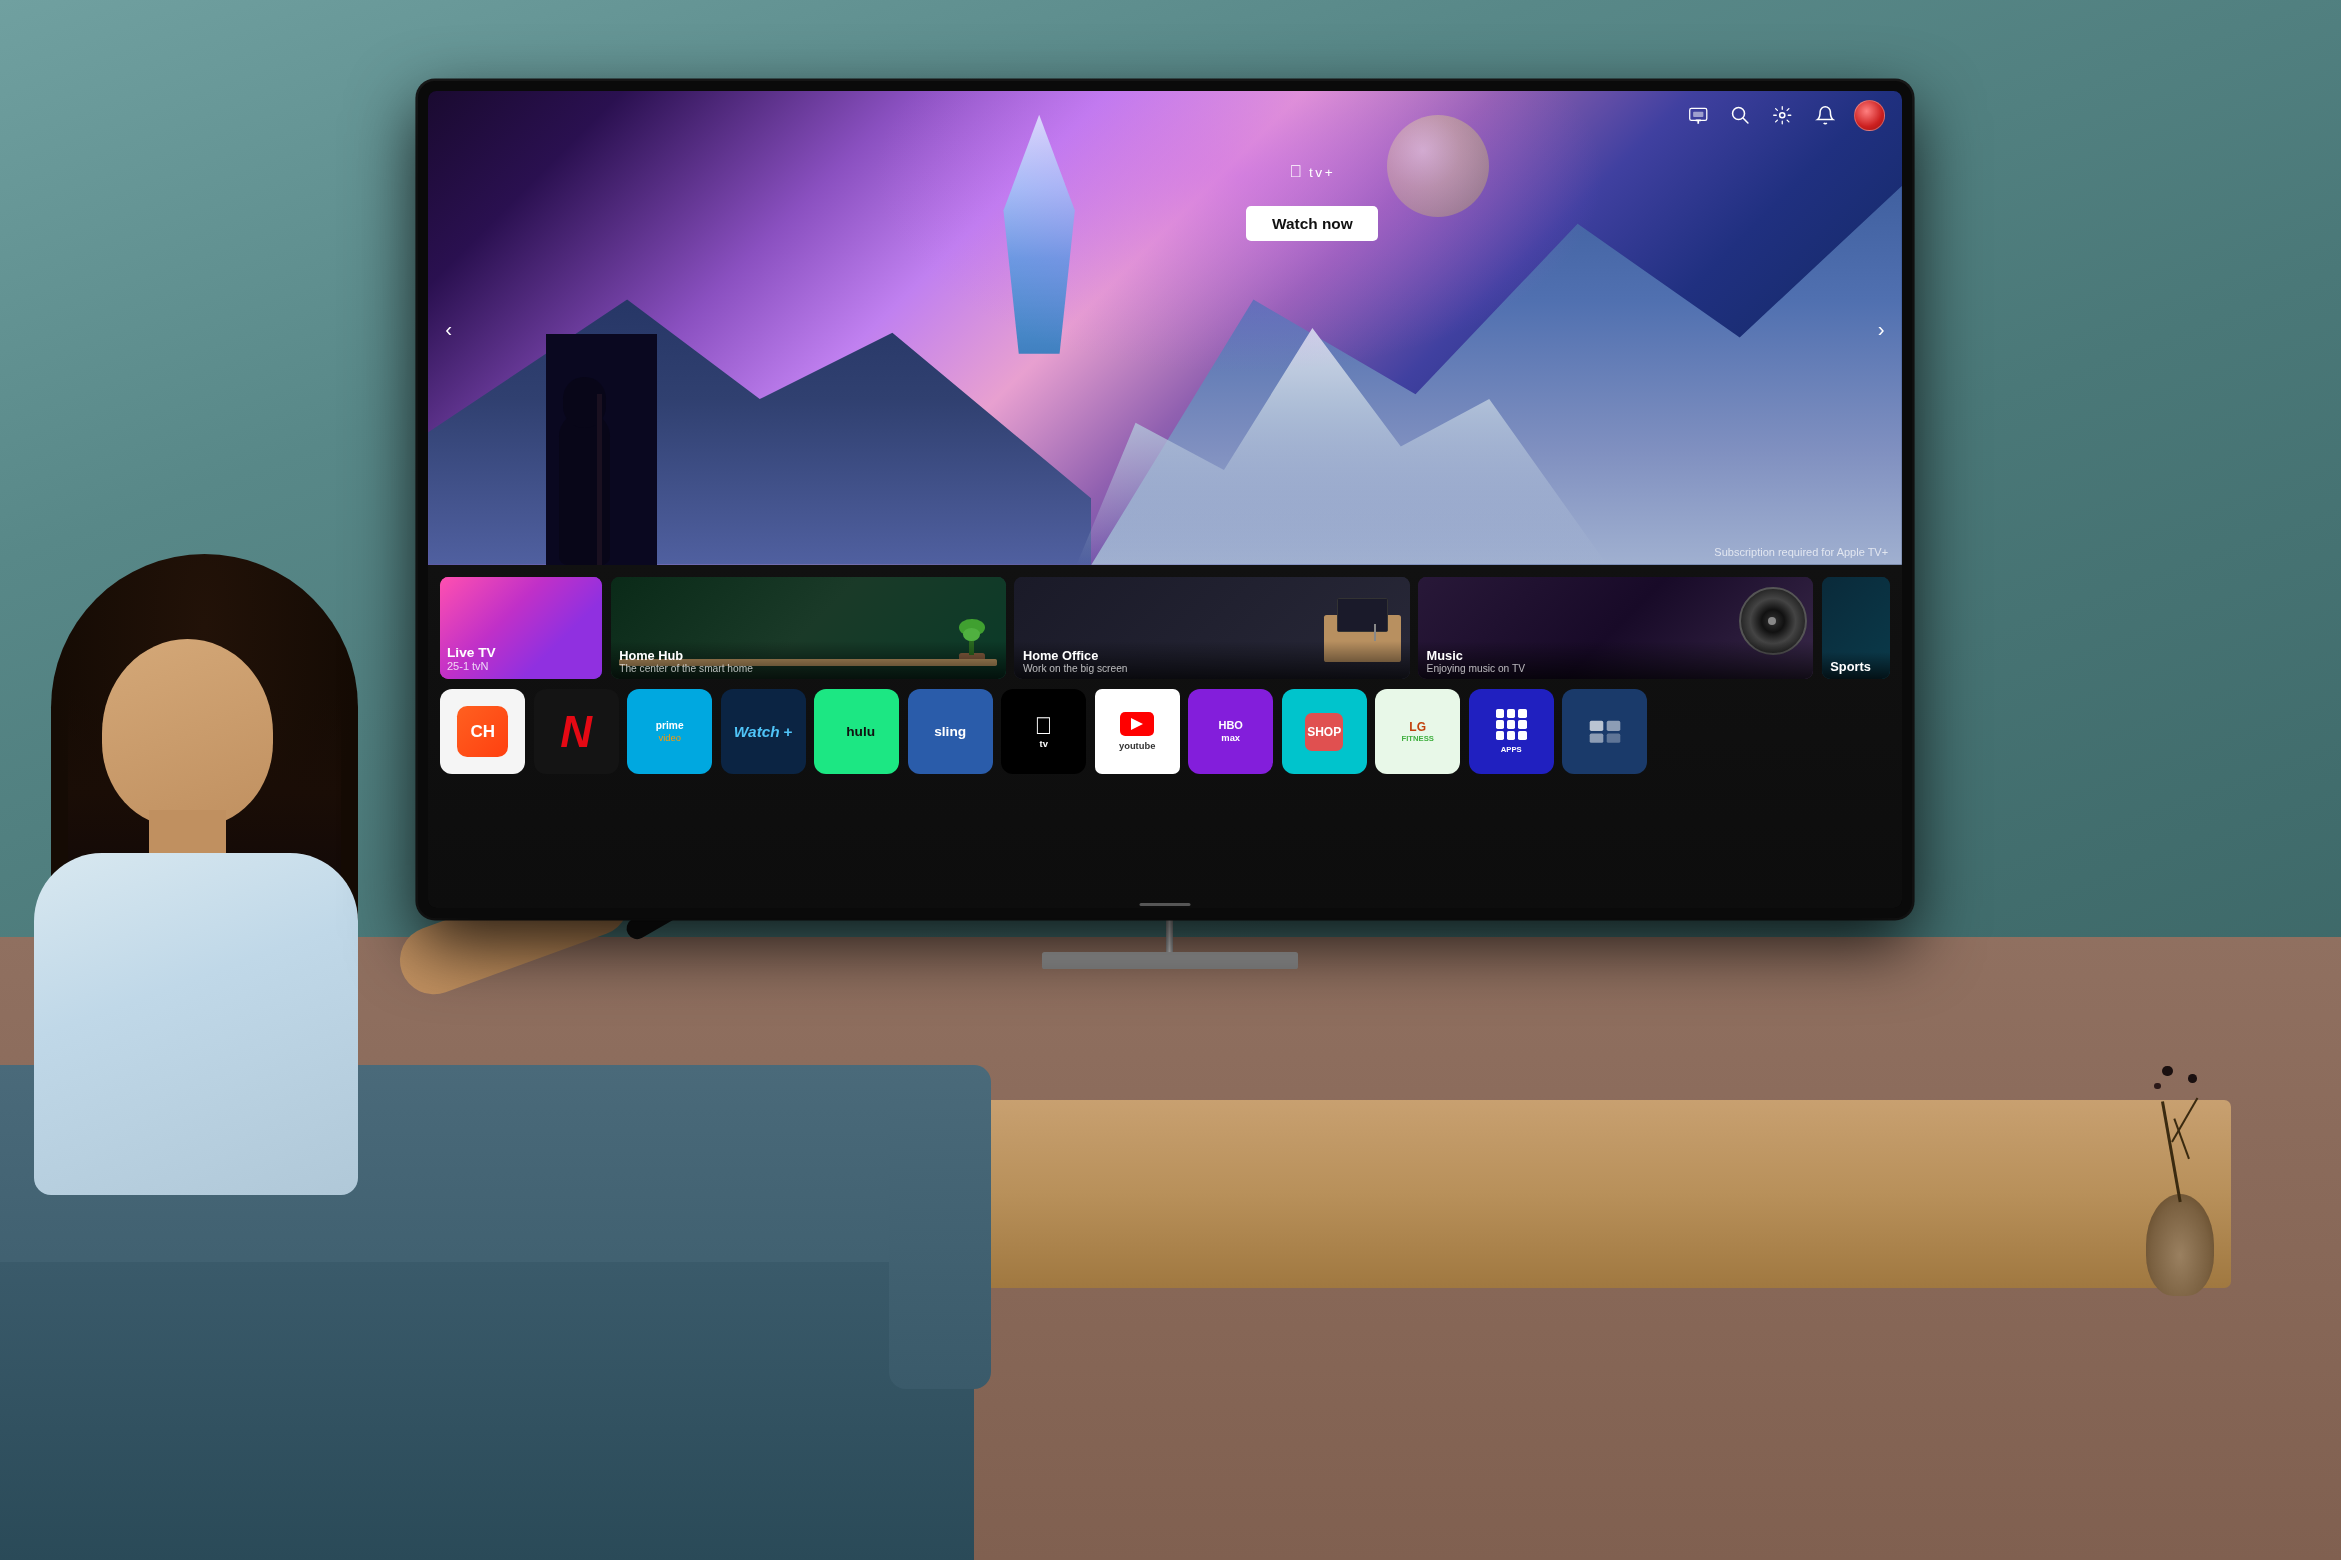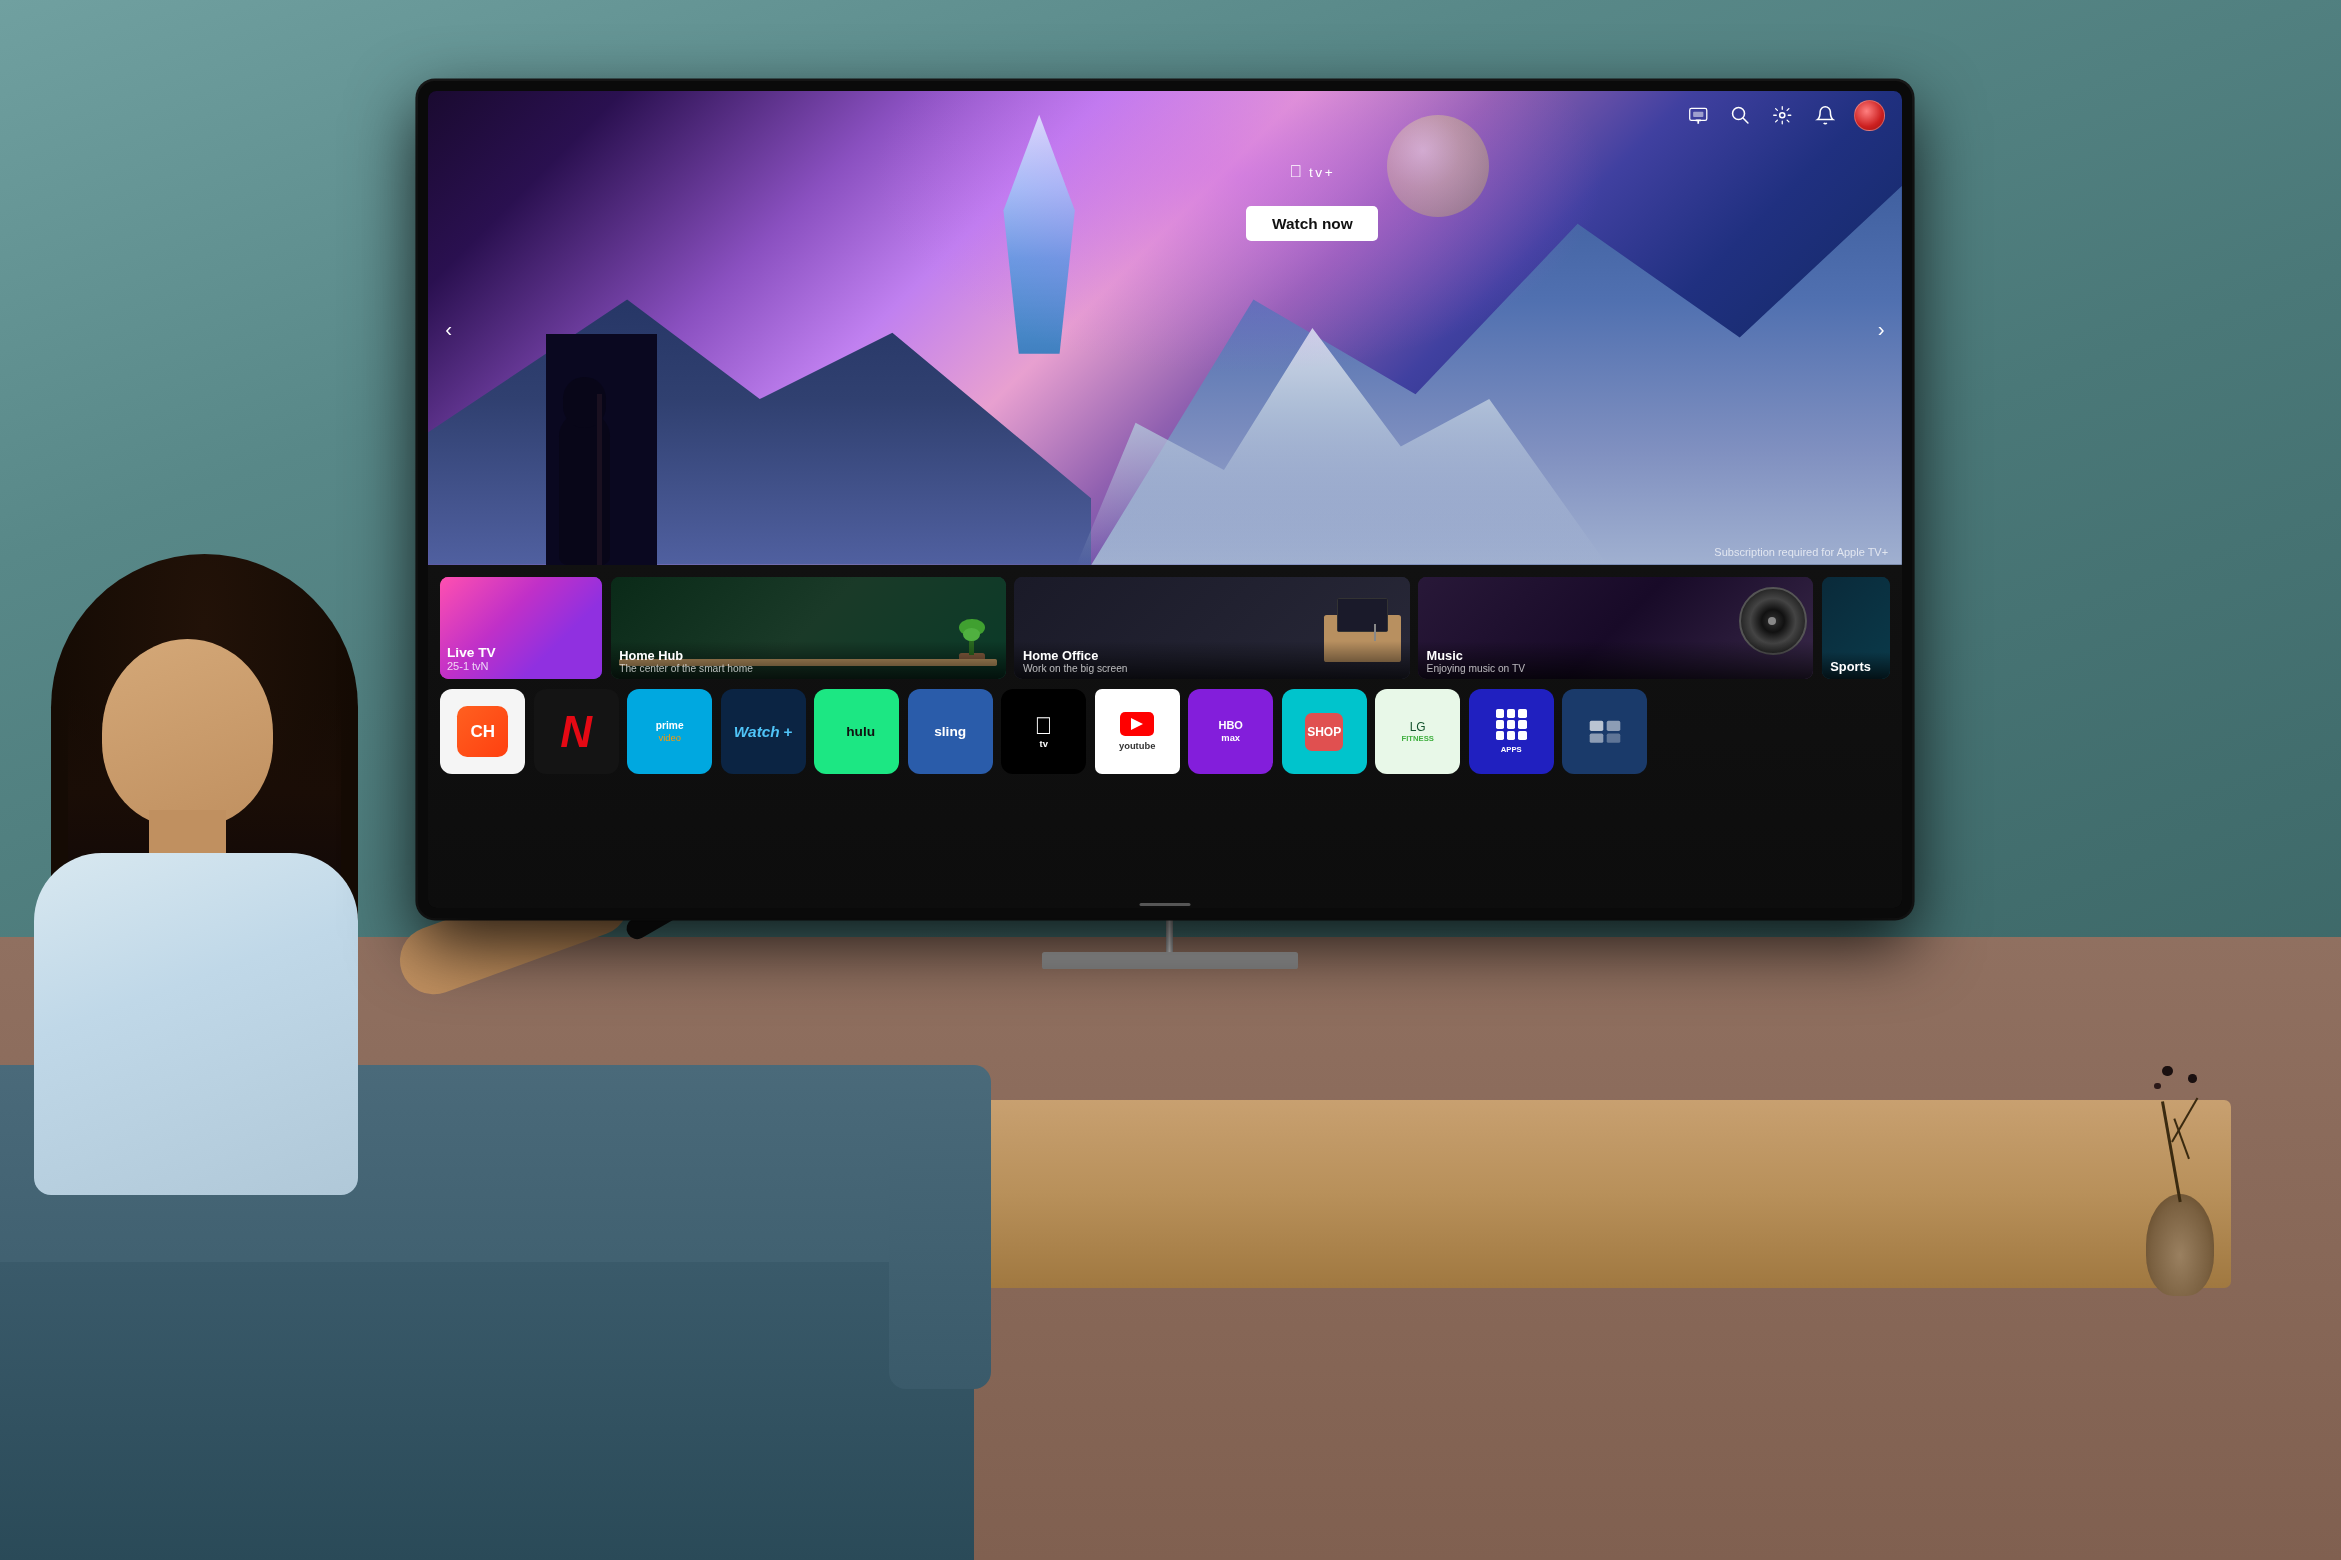--- a/index.html
+++ b/index.html
@@ -505,23 +505,23 @@
     }
 
     
     .lg-fitness-logo {
       display: flex;
       flex-direction: column;
       align-items: center;
     }
 
     .lg-logo {
-      color: #14532d;
+      color: #c2410c;
       font-size: 12px;
-      font-weight: 400;
+      font-weight: 700;
     }
 
     
     .apps-logo {
       display: flex;
       flex-direction: column;
       align-items: center;
       gap: 3.4px;
     }
 

